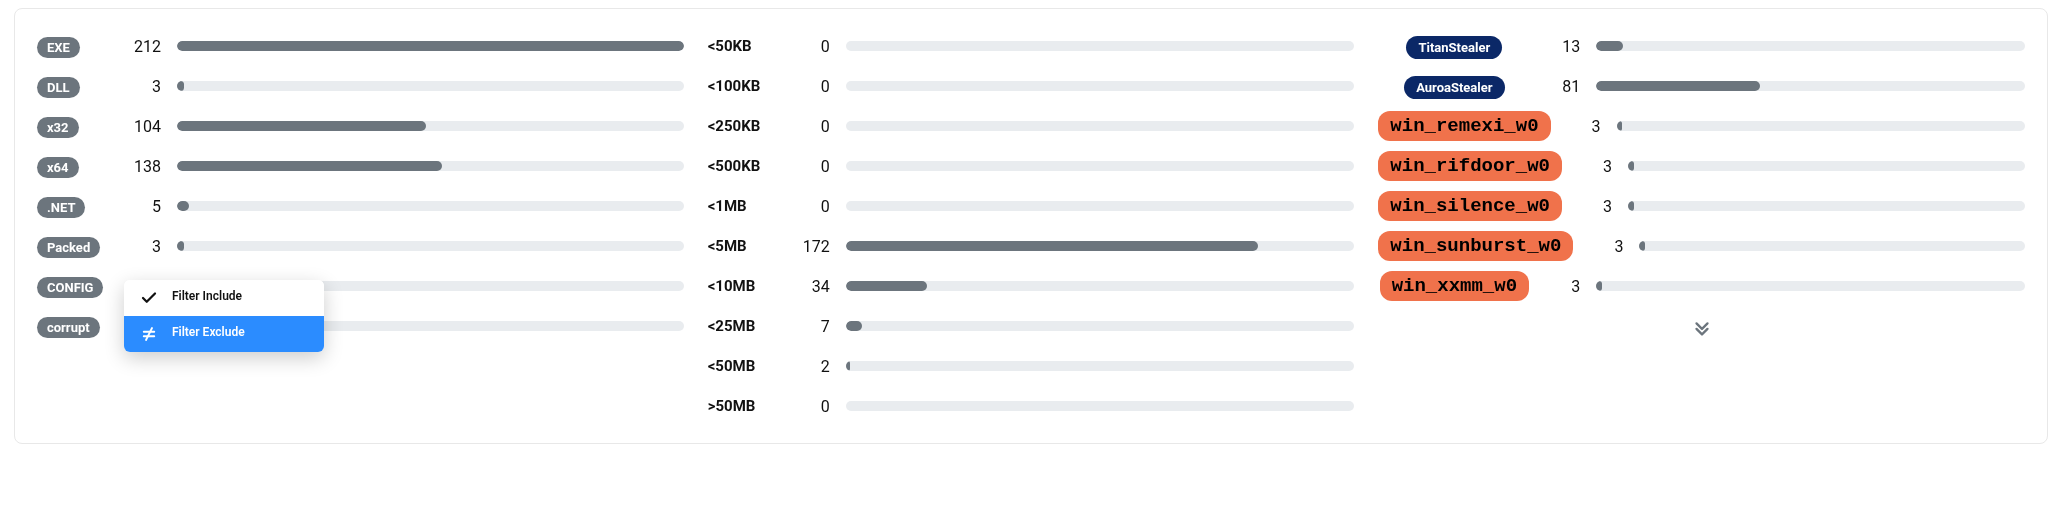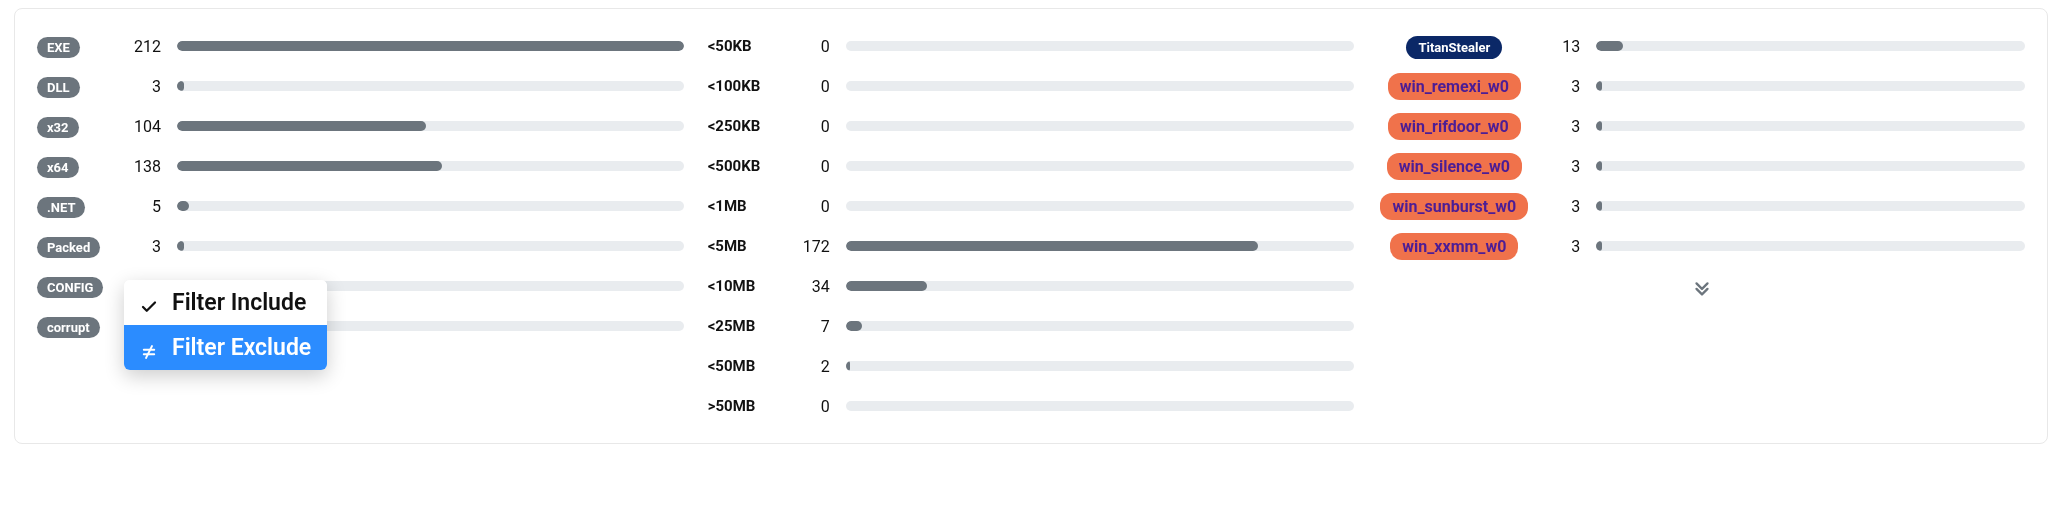--- a/index.html
+++ b/index.html
@@ -48,26 +48,27 @@
       background: #0b2867;
       color: #fff;
       font-weight: 700;
       font-size: 13px;
       padding: 4px 12px;
       border-radius: 12px;
       white-space: nowrap;
     }
     .label-pill-orange {
       background: #f0724b;
-      color: #4c1d95;
+      color: #000000;
       font-weight: 700;
-      font-size: 16px;
+      font-size: 19px;
       padding: 4px 12px;
       border-radius: 12px;
       white-space: nowrap;
+      font-family: Liberation Mono, monospace;
     }
     .label-wrap {
       min-width: 74px;
     }
     .label-wrap-tag {
       min-width: 152px;
       text-align: center;
     }
     .count {
       min-width: 34px;
@@ -91,24 +92,24 @@
       position: absolute;
       background: #fff;
       border-radius: 6px;
       box-shadow: 0 6px 20px rgba(0,0,0,0.2);
       overflow: hidden;
       min-width: 200px;
       z-index: 10;
     }
     .menu-item {
       display: flex;
-      align-items: flex-end;
+      align-items: flex-start;
       gap: 14px;
       padding: 9px 16px;
-      font-size: 23px;
+      font-size: 12px;
       font-weight: 600;
       cursor: pointer;
     }
     .menu-item.include {
       background: #fff;
       color: #111;
     }
     .menu-item.exclude {
       background: #2b8cff;
       color: #fff;
@@ -262,20 +263,27 @@
           <div class="bar-fill" style="width: 0%;"></div>
         </div>
       </div>
     </div>
   <div class="column" id="col3">
       <div class="row">
         <div class="label-wrap-tag"><span class="label-pill-blue">TitanStealer</span></div>
         <span class="count">13</span>
         <div class="bar">
           <div class="bar-fill" style="width: 6.13208%;"></div>
+        </div>
+      </div>
+      <div class="row">
+        <div class="label-wrap-tag"><span class="label-pill-blue">AuroaStealer</span></div>
+        <span class="count">81</span>
+        <div class="bar">
+          <div class="bar-fill" style="width: 38.2075%;"></div>
         </div>
       </div>
       <div class="row">
         <div class="label-wrap-tag"><span class="label-pill-orange">win_remexi_w0</span></div>
         <span class="count">3</span>
         <div class="bar">
           <div class="bar-fill" style="width: 1.41509%;"></div>
         </div>
       </div>
       <div class="row">

